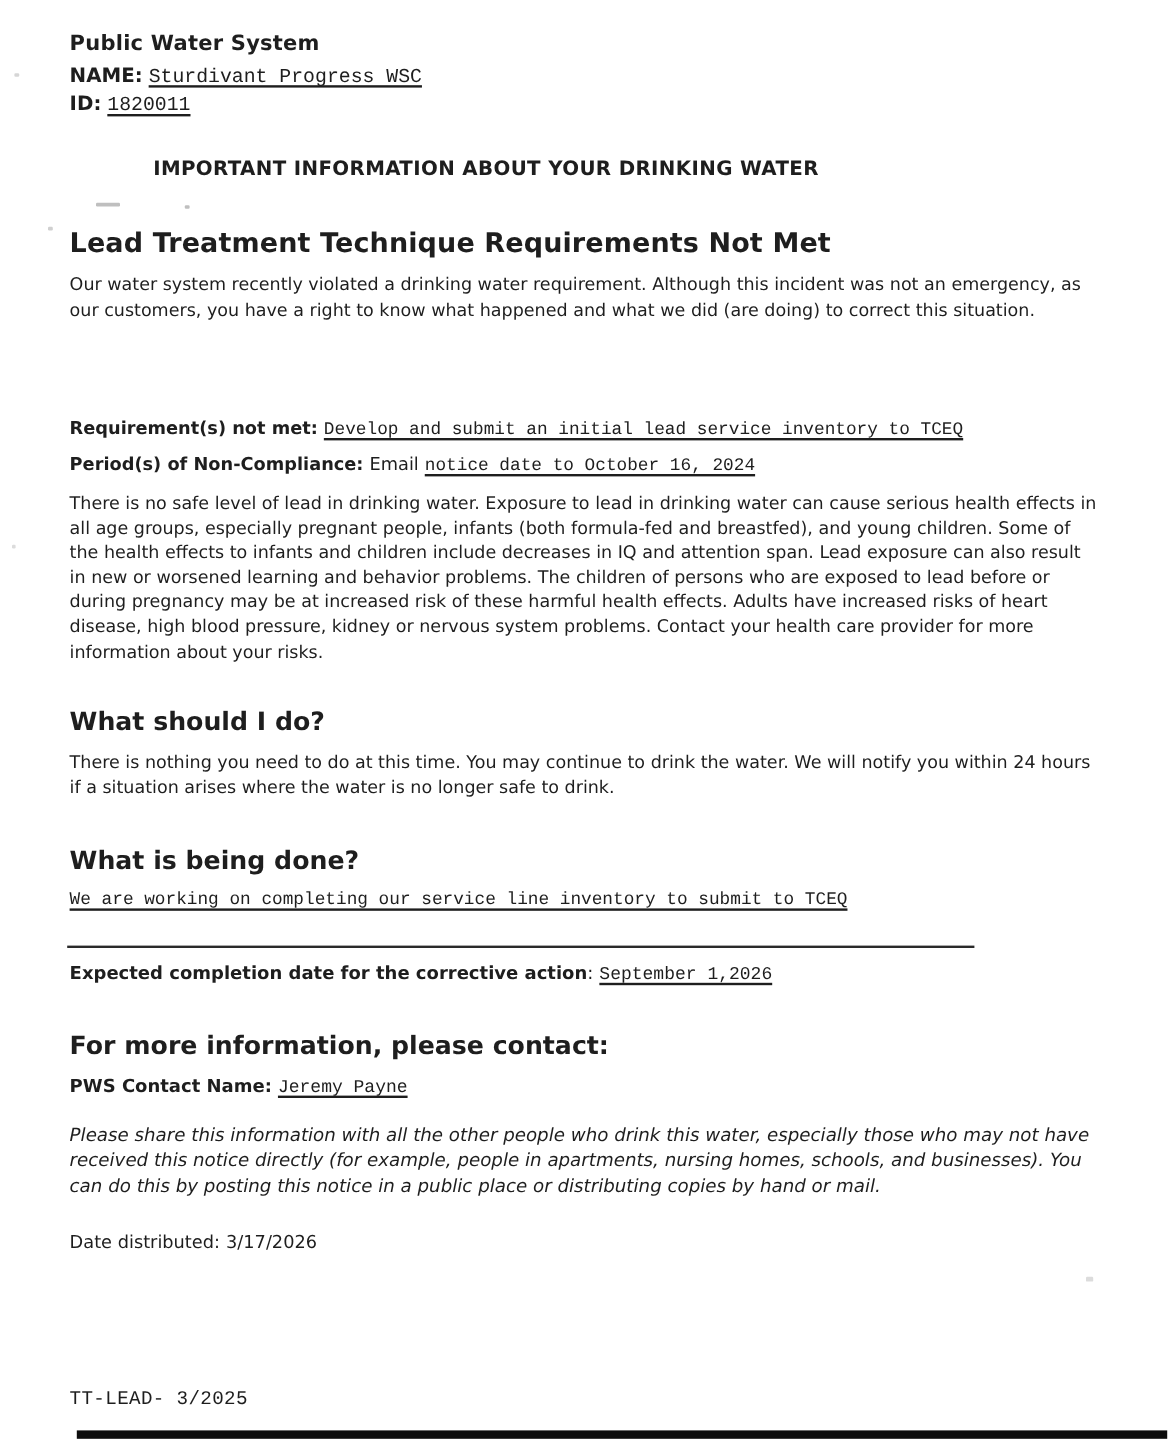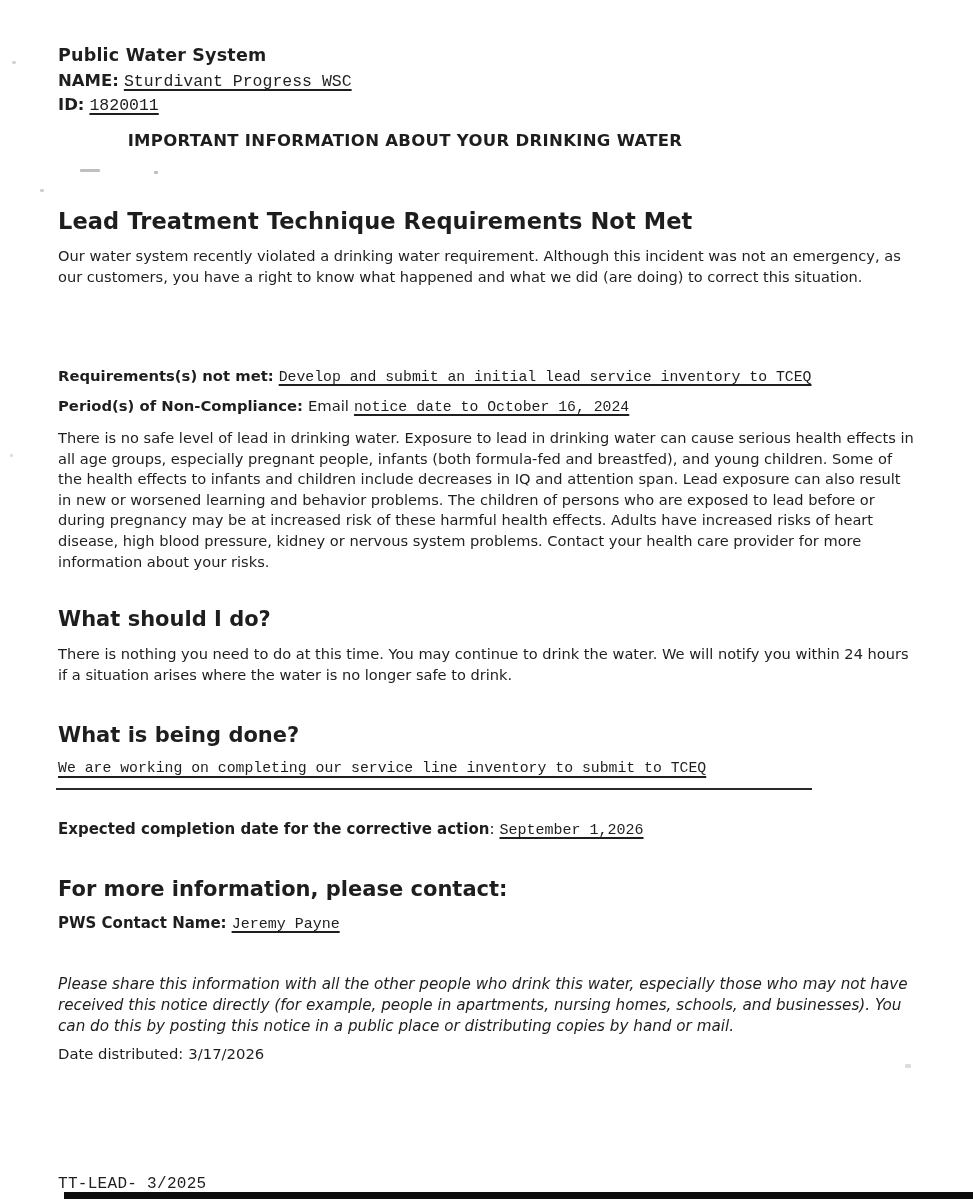--- a/index.html
+++ b/index.html
@@ -5,21 +5,21 @@
   html, body { margin: 0; padding: 0; background: #ffffff; }
   .page {
     position: relative;
     width: 973px;
     height: 1200px;
     background: #ffffff;
     font-family: "DejaVu Sans", "Liberation Sans", sans-serif;
     color: #1e1e1e;
     overflow: hidden;
   }
-  .abs { position: absolute; left: 58px; width: 858px; margin-top: 18px; }
+  .abs { position: absolute; left: 58px; width: 858px; }
 
   
   .pws-title { top: 27px; font-size: 17.5px; font-weight: bold; letter-spacing: .2px; }
   .pws-name  { top: 53px; font-size: 16.5px; }
   .pws-id    { top: 77px; font-size: 16.5px; }
   .blabel { font-weight: bold; }
   .uval { text-decoration: underline; text-underline-offset: 3px; text-decoration-thickness: 1.5px; font-family: Liberation Mono, monospace; }
 
   
   .banner {
@@ -50,21 +50,21 @@
     position: absolute; top: 788px; left: 56px; width: 756px;
     border-top: 2px solid #2a2a2a; height: 0;
   }
 
   .line-completion { top: 802px; font-size: 15px; }
   .line-contact-name { top: 896px; font-size: 15px; }
   .line-phone { top: 927px; font-size: 15px; }
   .gap-lg { display: inline-block; width: 14px; }
   .gap-sm { display: inline-block; width: 5px; }
 
-  .p-italic { top: 956px; width: 866px; font-style: italic; font-size: 15.2px; line-height: 20.8px; }
+  .p-italic { top: 936px; width: 866px; font-style: italic; font-size: 15.2px; line-height: 20.8px; }
   .line-dist { top: 1027px; font-size: 14.8px; }
 
   .footer-code {
     top: 1157px;
     font-family: Liberation Mono, monospace;
     font-size: 16px; letter-spacing: .3px;
   }
 
   
   .artifact { position: absolute; background: #8a8a8a; opacity: .55; border-radius: 1px; }
@@ -93,21 +93,21 @@
     <span class="blabel">ID:</span><span class="gap-sm"></span><span class="uval">1820011</span>
   </div>
 
   <div class="banner" style="position:absolute;">IMPORTANT INFORMATION ABOUT YOUR DRINKING WATER</div>
 
   <div class="abs h1">Lead Treatment Technique Requirements Not Met</div>
 
   <div class="abs body-text p1">Our water system recently violated a drinking water requirement. Although this incident was not an emergency, as our customers, you have a right to know what happened and what we did (are doing) to correct this situation.</div>
 
   <div class="abs line-req">
-    <span class="blabel">Requirements(s) not met:</span><span class="gap-sm"></span><span class="uval">Develop and submit an initial lead service inventory to TCEQ</span>
+    <span class="blabel">Requirement(s) not met:</span><span class="gap-sm"></span><span class="uval">Develop and submit an initial lead service inventory to TCEQ</span>
   </div>
 
   <div class="abs line-per">
     <span class="blabel">Period(s) of Non-Compliance:</span><span class="gap-sm"></span><span>Email</span><span class="gap-sm"></span><span class="uval">notice date to October 16, 2024</span>
   </div>
 
   <div class="abs body-text p-health">There is no safe level of lead in drinking water. Exposure to lead in drinking water can cause serious health effects in all age groups, especially pregnant people, infants (both formula-fed and breastfed), and young children. Some of the health effects to infants and children include decreases in IQ and attention span. Lead exposure can also result in new or worsened learning and behavior problems. The children of persons who are exposed to lead before or during pregnancy may be at increased risk of these harmful health effects. Adults have increased risks of heart disease, high blood pressure, kidney or nervous system problems. Contact your health care provider for more information about your risks.</div>
 
   <div class="abs h2 h2a">What should I do?</div>
   <div class="abs body-text p3">There is nothing you need to do at this time. You may continue to drink the water. We will notify you within 24 hours if a situation arises where the water is no longer safe to drink.</div>

